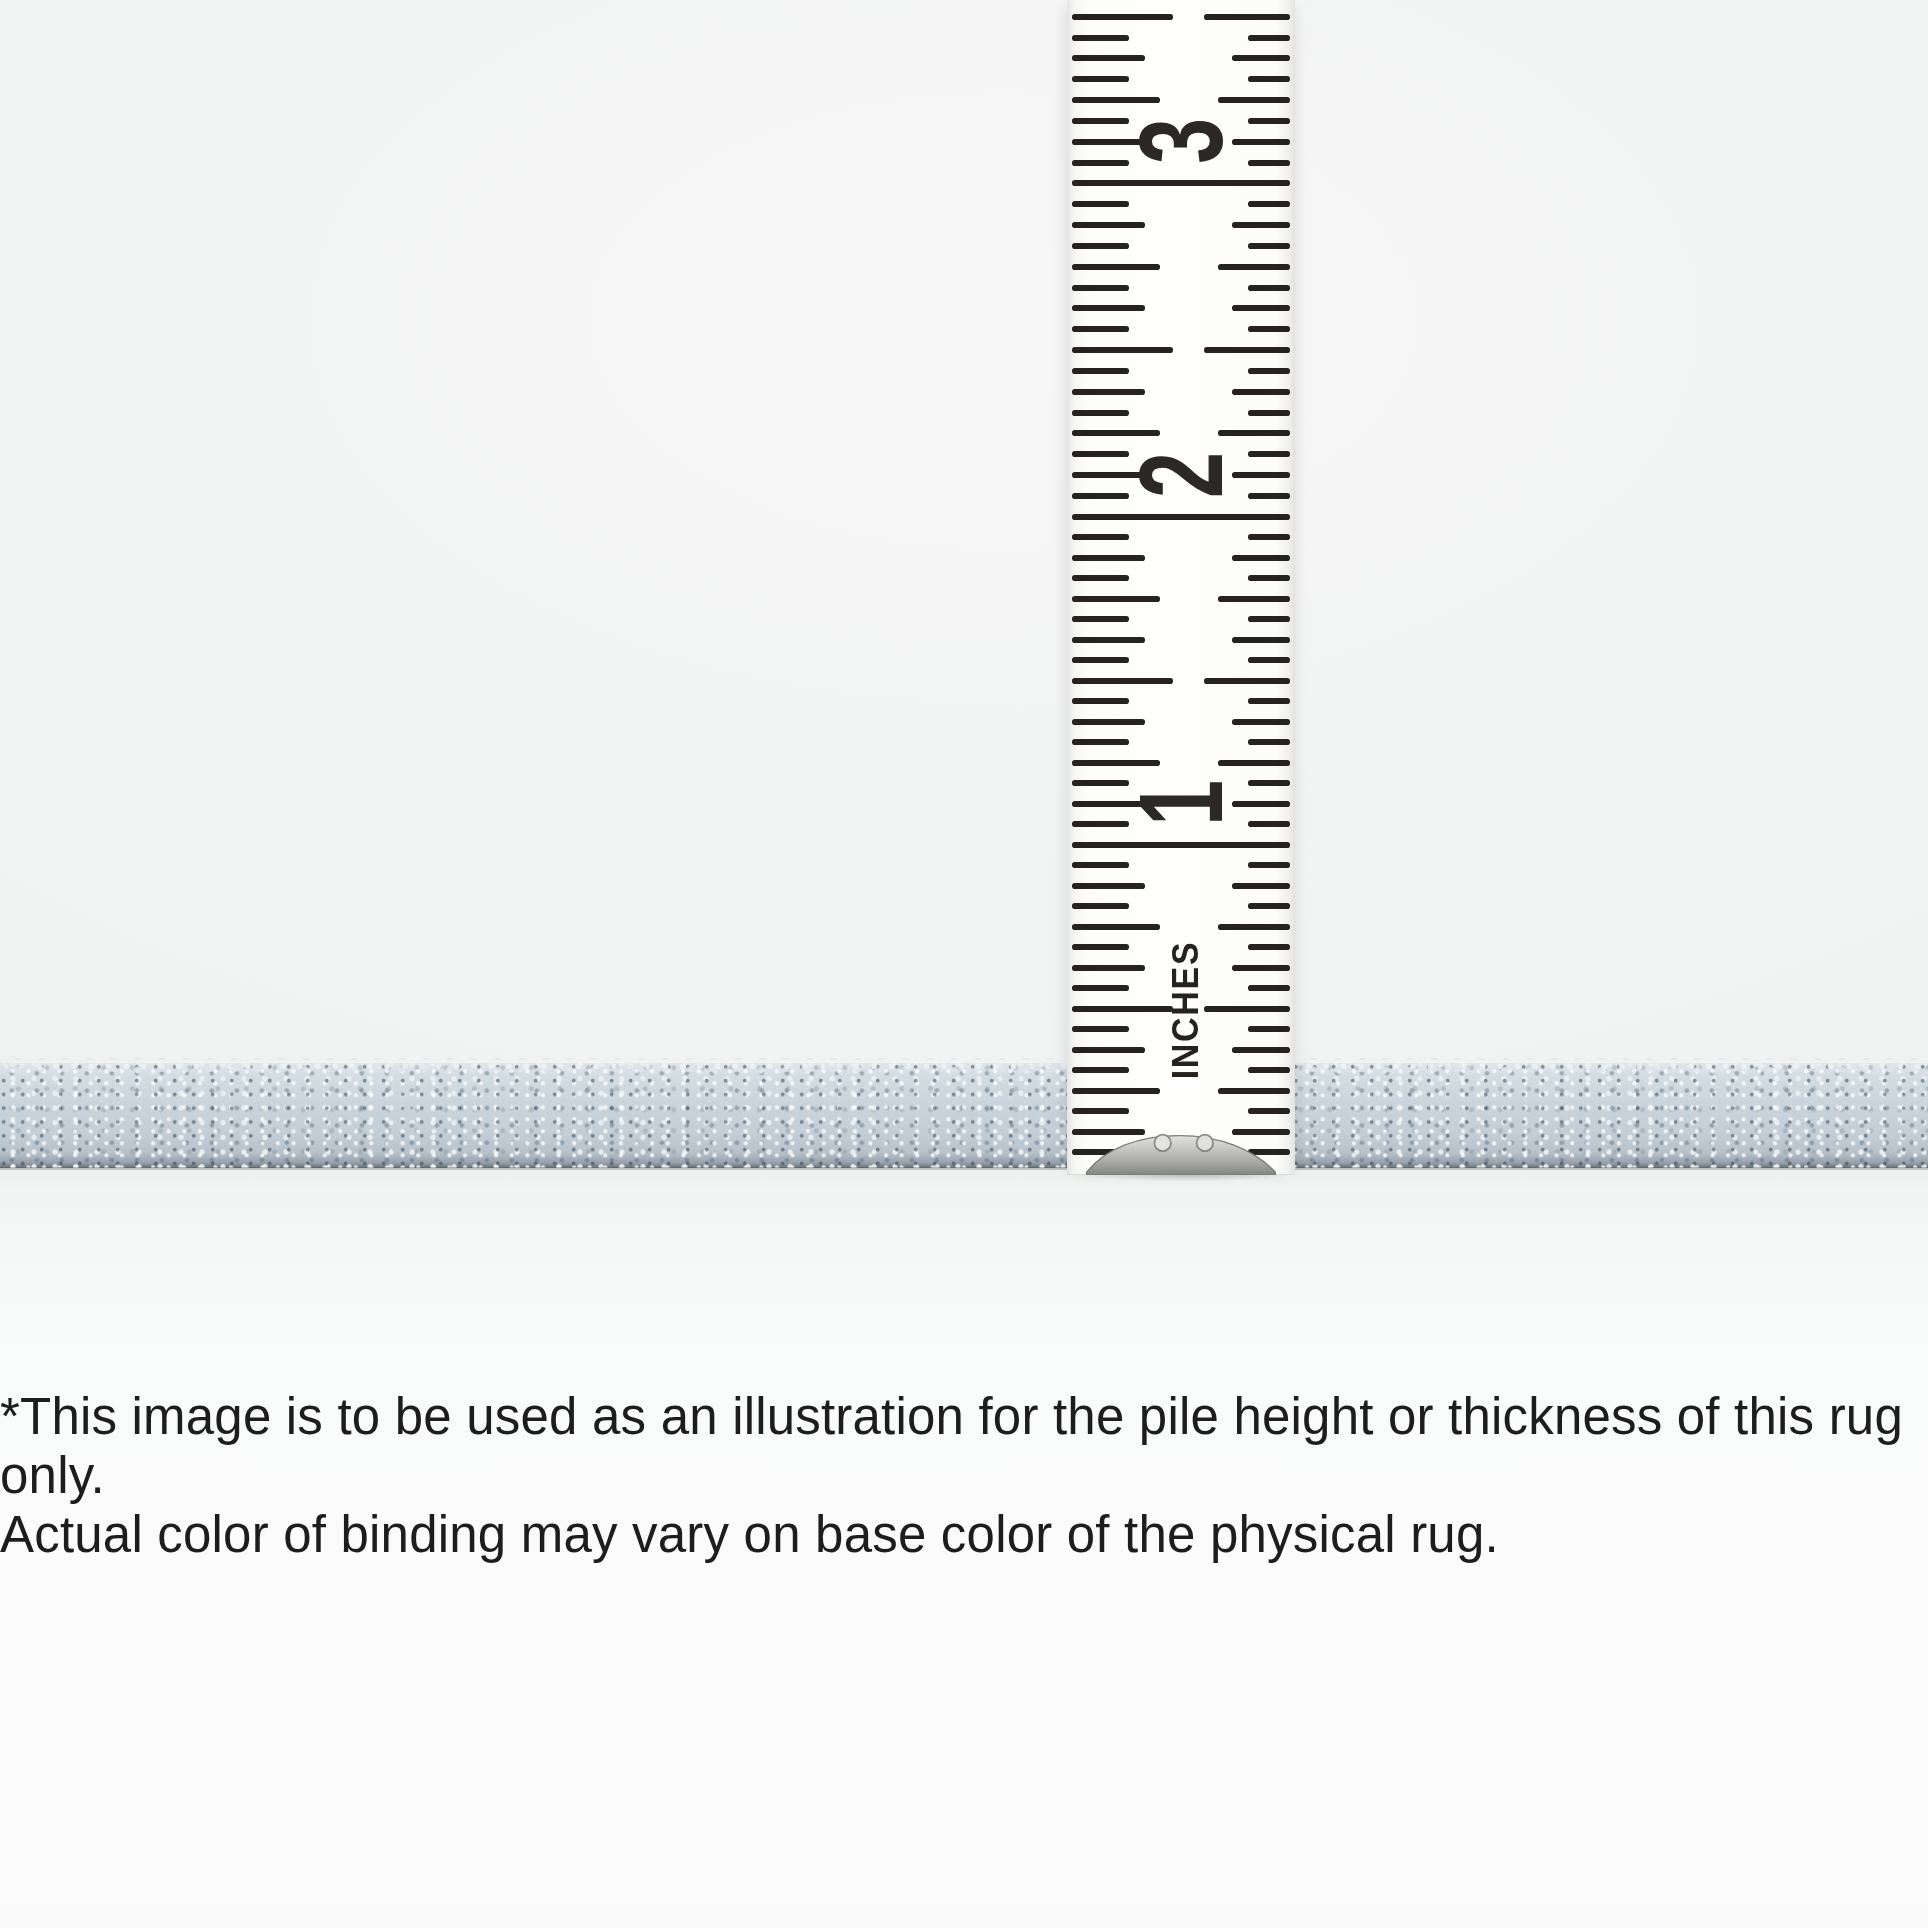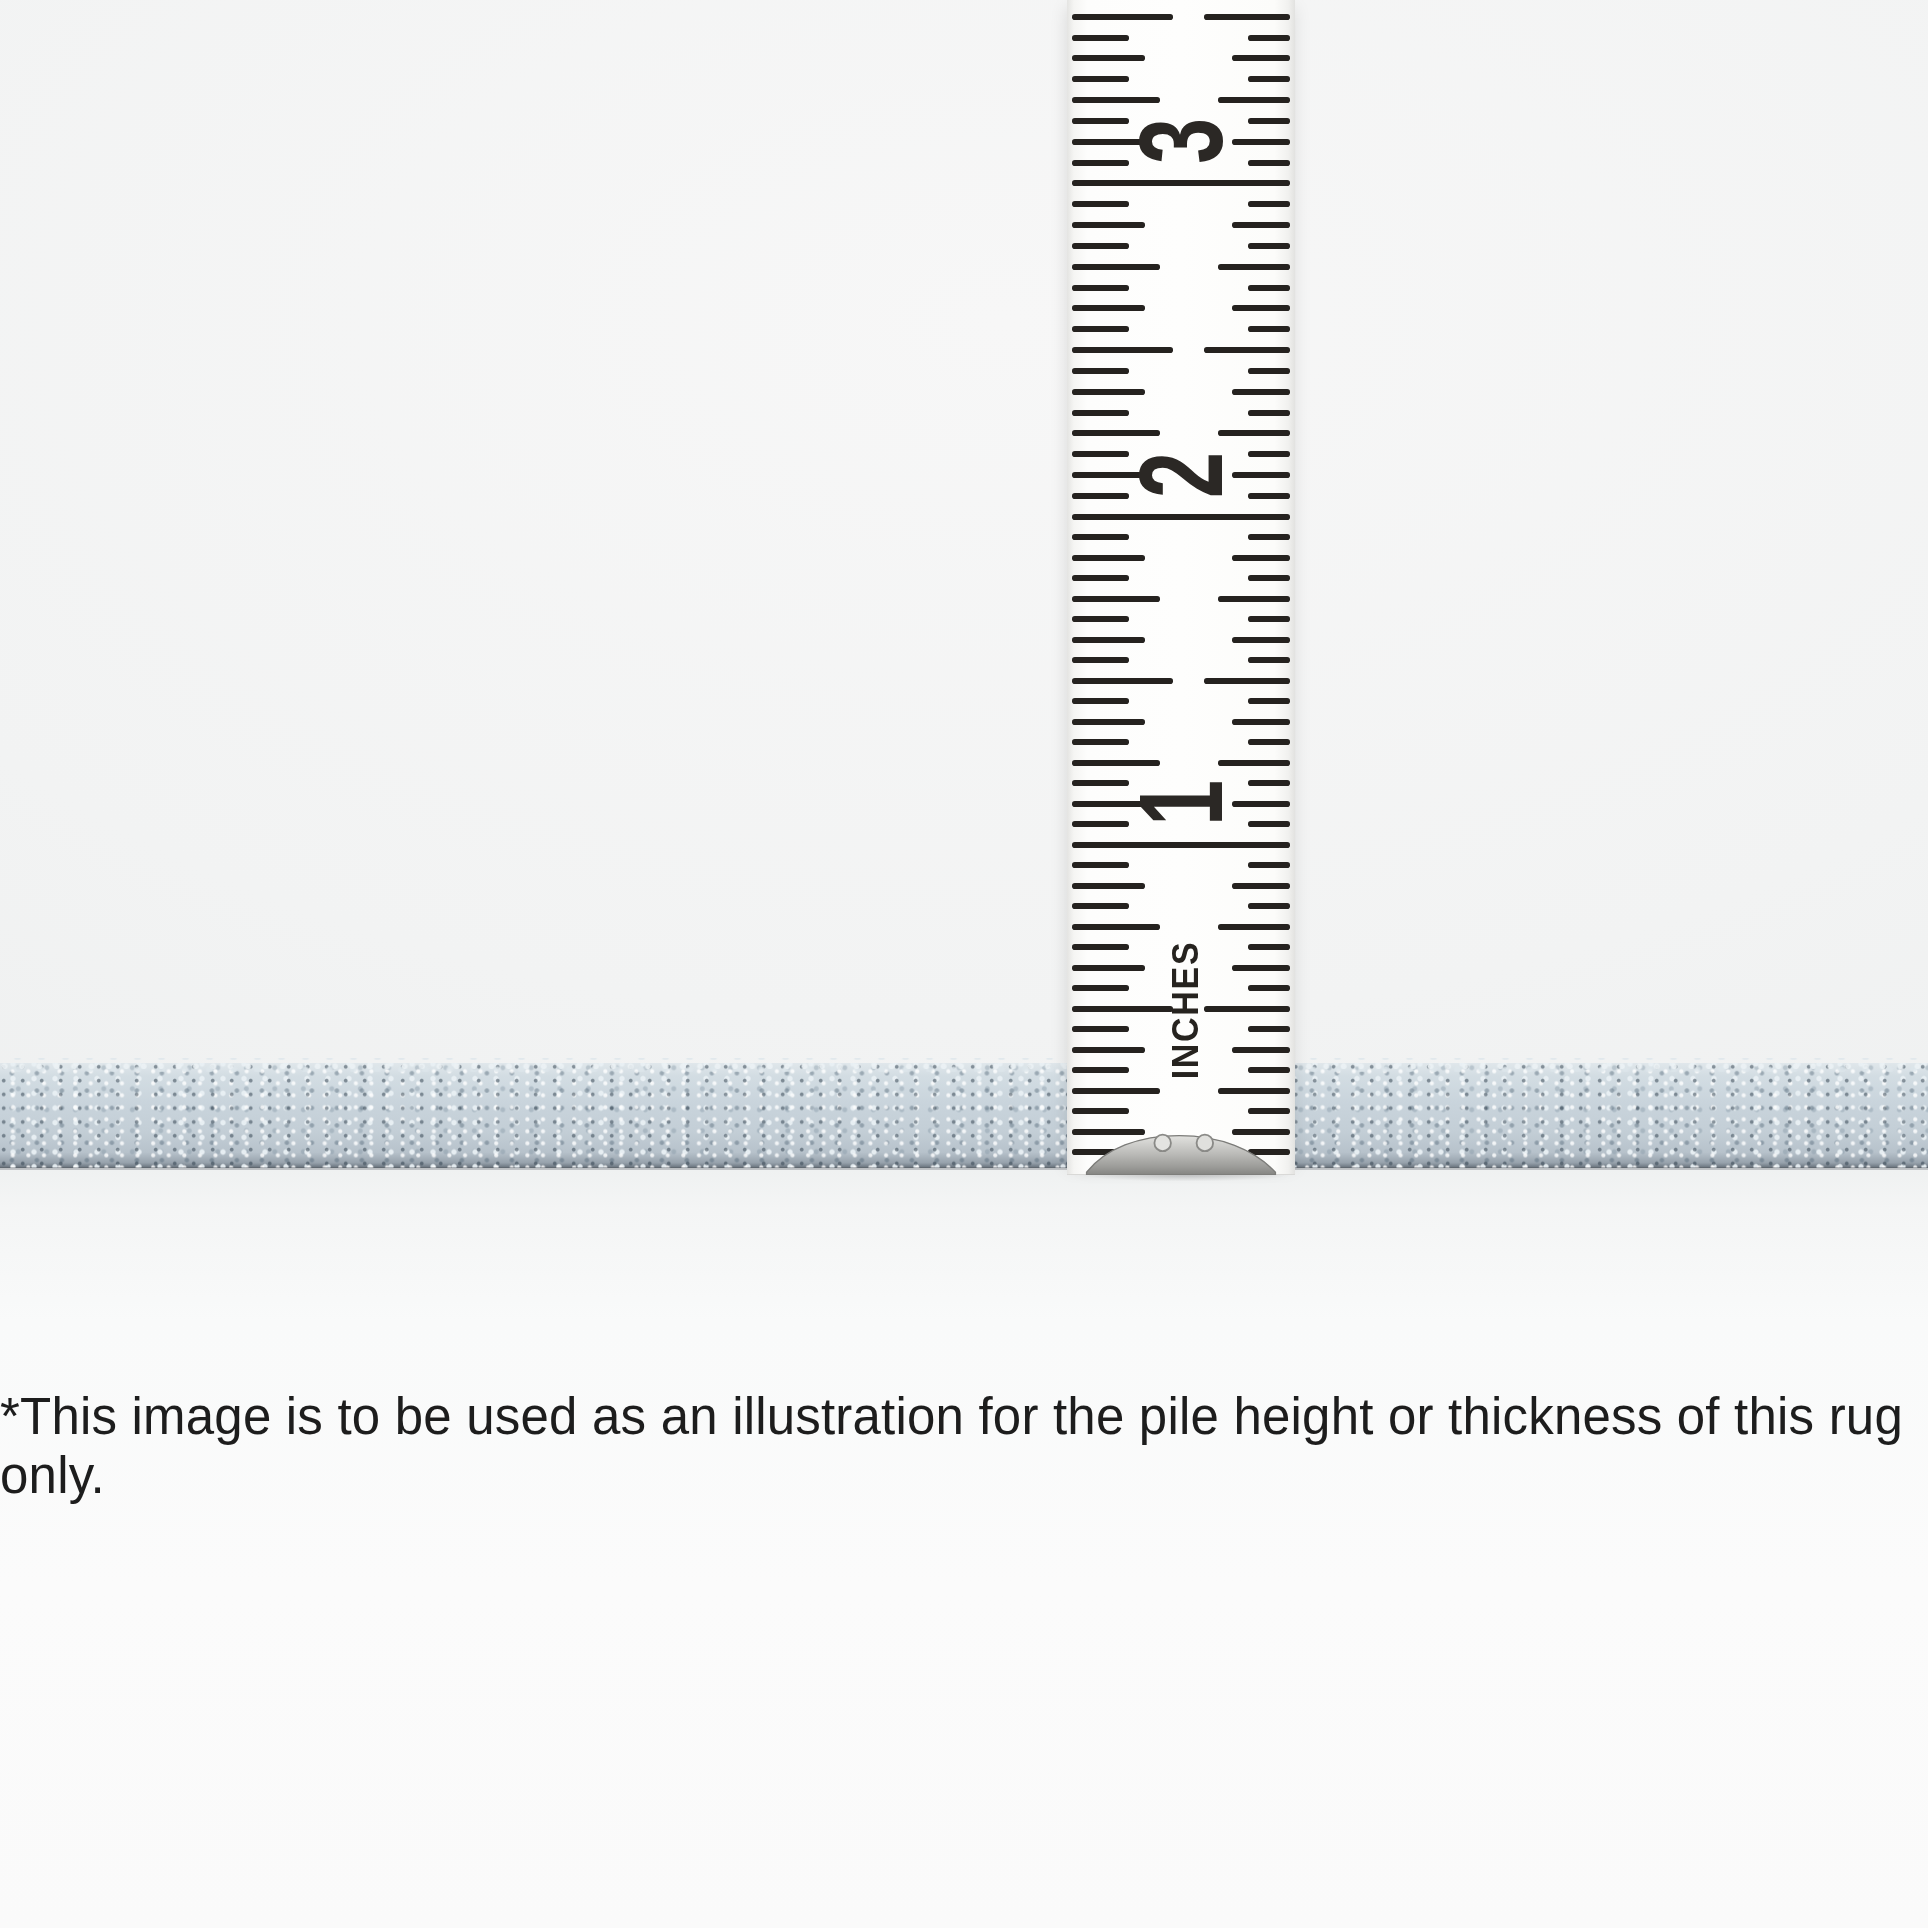--- a/index.html
+++ b/index.html
@@ -194,16 +194,17 @@
         </linearGradient>
       </defs>
       <path d="M5 48 L5 45 C 26 19, 62 5, 106 5 C 150 5, 188 20, 211 45 L211 48 Z" fill="url(#mg)" stroke="#7c7c79" stroke-width="1.5"></path>
       <circle cx="88" cy="13" r="9" fill="#e4e4e1" stroke="#8a8a87" stroke-width="2"></circle>
       <circle cx="134" cy="13" r="9" fill="#e0e0dd" stroke="#8a8a87" stroke-width="2"></circle>
     </svg>
   </div>
 
   <div class="caption">
     <div>*This image is to be used as an illustration for the pile height or thickness of this rug only.</div>
+    <div>Actual color of binding may vary on base color of the physical rug.</div>
   </div>
 
 </div>
 
 
 </body></html>

